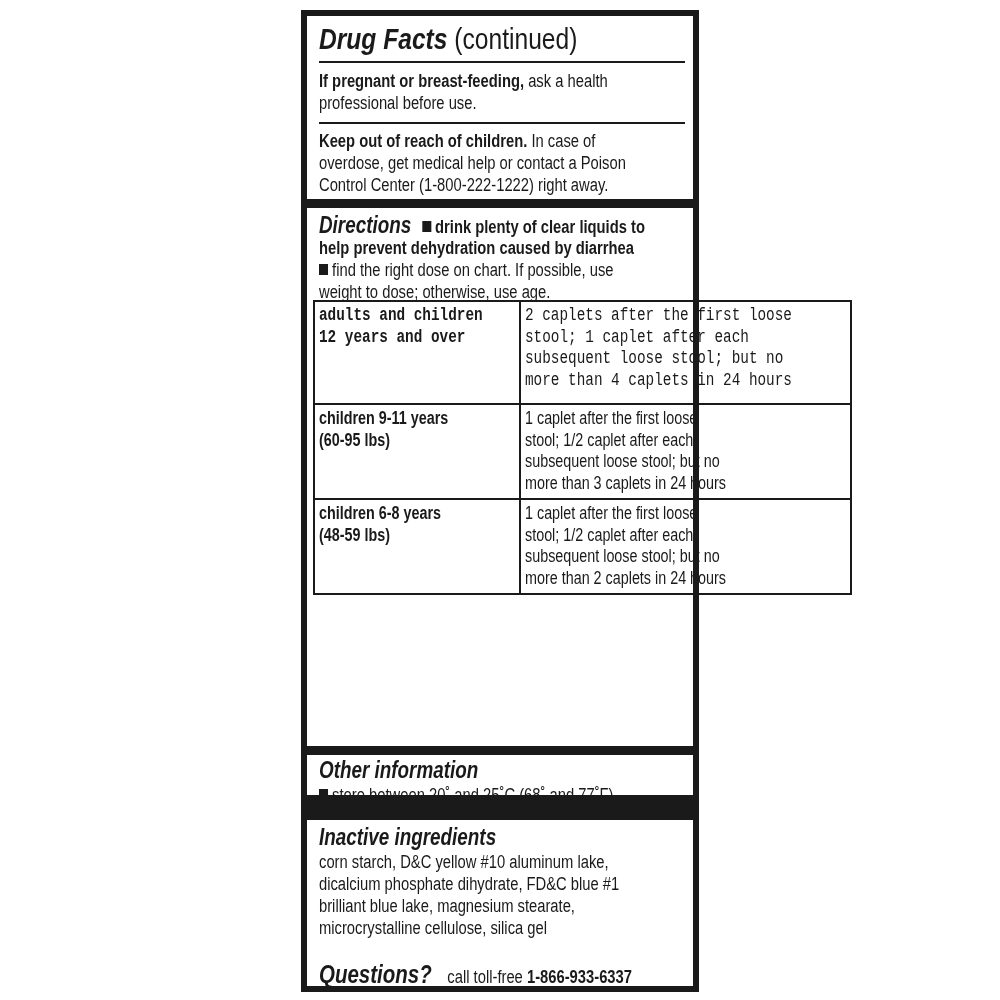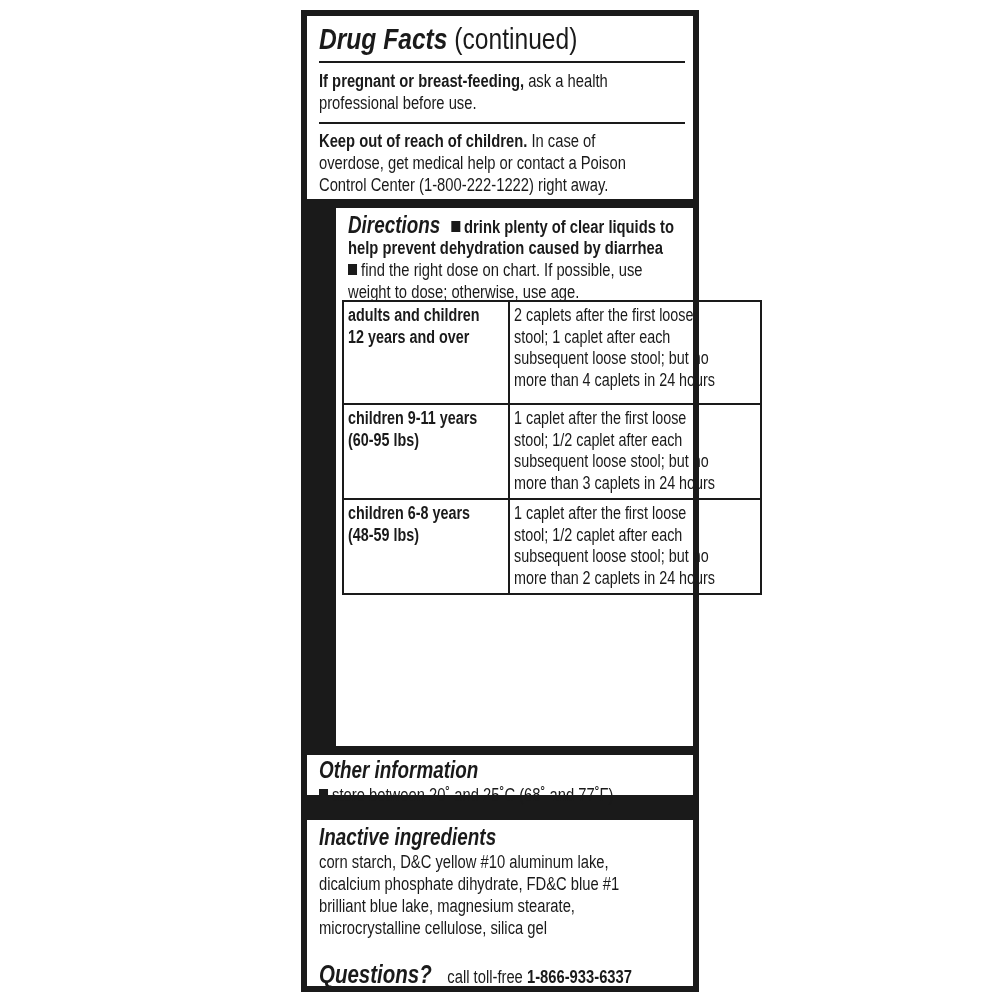--- a/index.html
+++ b/index.html
@@ -34,34 +34,34 @@
     </div>
     <div class="line" style="top:77px;">professional before use.</div>
     <div class="rule" style="top:106px;"></div>
     <div class="line" style="top:115px;">
       <span class="b">Keep out of reach of children.</span><span> In case of</span>
     </div>
     <div class="line" style="top:137px;">overdose, get medical help or contact a Poison</div>
     <div class="line" style="top:159px;">Control Center (1-800-222-1222) right away.</div>
   </div>
 
-  <div class="sec" style="top:192px; height:538px;margin-left:29px;">
+  <div class="sec" style="top:192px; height:538px;">
     <div class="line" style="top:4px;">
       <span class="h-it" style="font-size:23px;">Directions</span>
       <span class="sq" style="margin-left:8px;"></span><span class="b">drink plenty of clear liquids to</span>
     </div>
     <div class="line b" style="top:30px;">help prevent dehydration caused by diarrhea</div>
     <div class="line" style="top:52px;">
       <span class="sq"></span><span>find the right dose on chart. If possible, use</span>
     </div>
     <div class="line" style="top:74px;">weight to dose; otherwise, use age.</div>
 
     <table class="dose">
       <tbody>
-          <tr style="height:103px;">
+          <tr style="height:103px;font-family:Liberation Mono, monospace;">
         <td class="age">
           <span class="txt">adults and children</span>
           <span class="txt">12 years and over</span>
         </td>
         <td class="dose-cell">
           <span class="txt">2 caplets after the first loose</span>
           <span class="txt">stool; 1 caplet after each</span>
           <span class="txt">subsequent loose stool; but no</span>
           <span class="txt">more than 4 caplets in 24 hours</span>
         </td>

